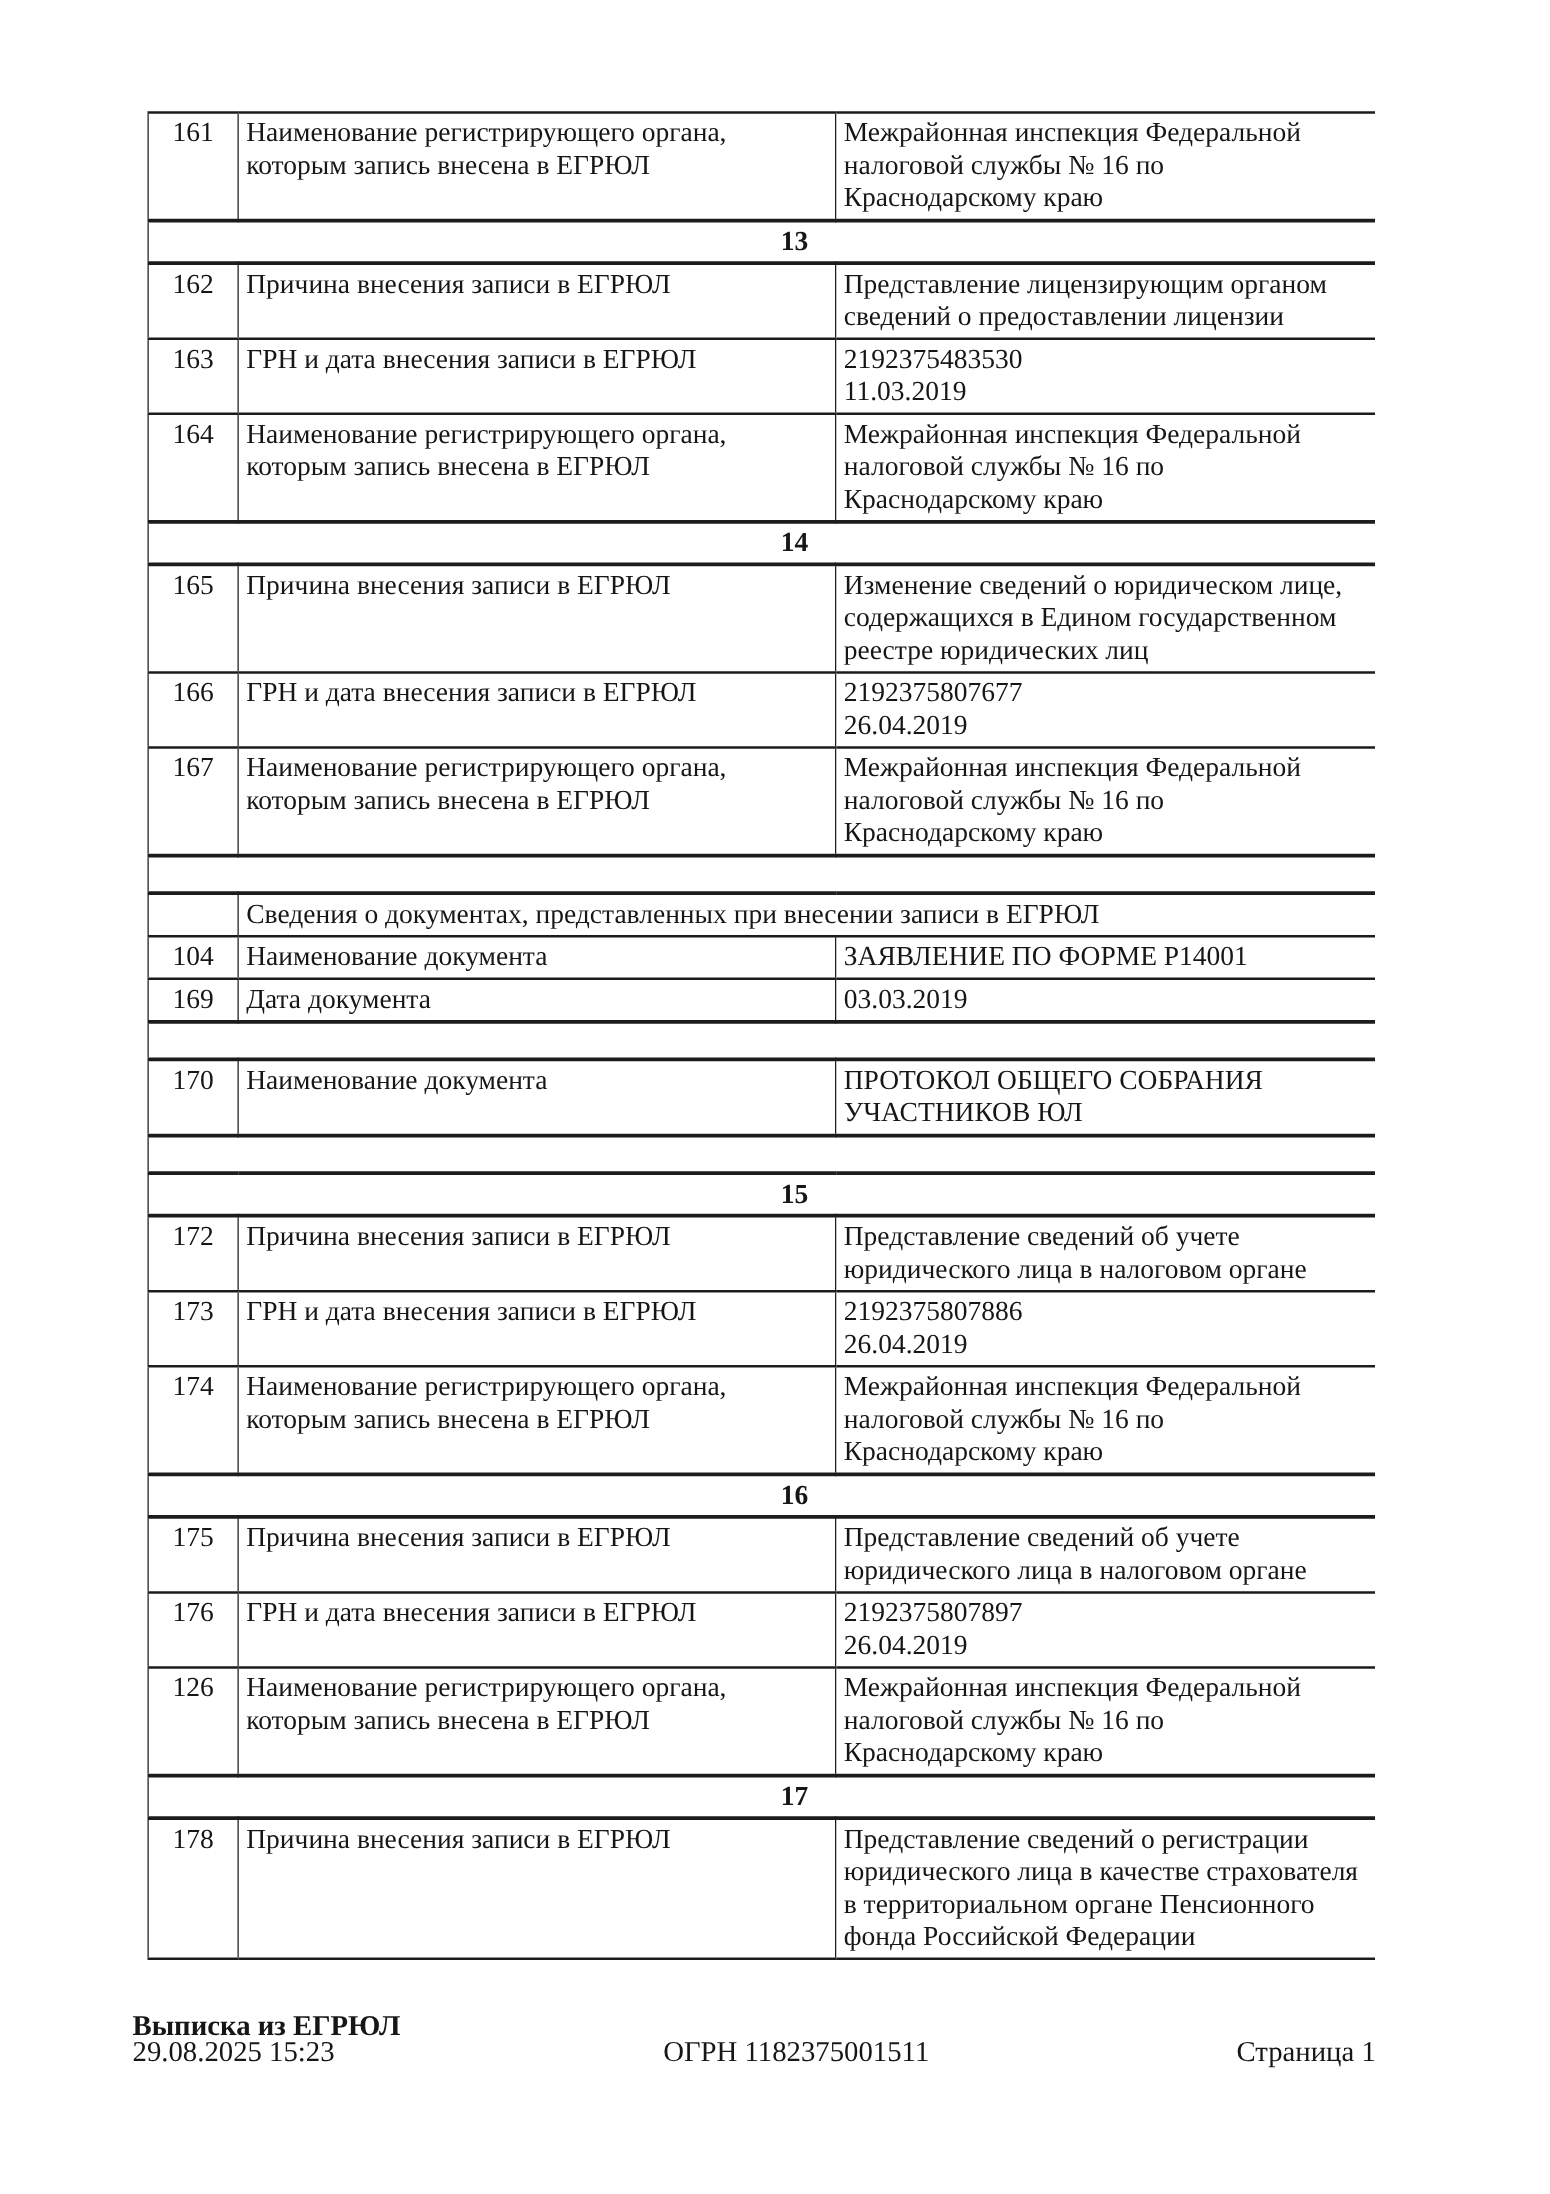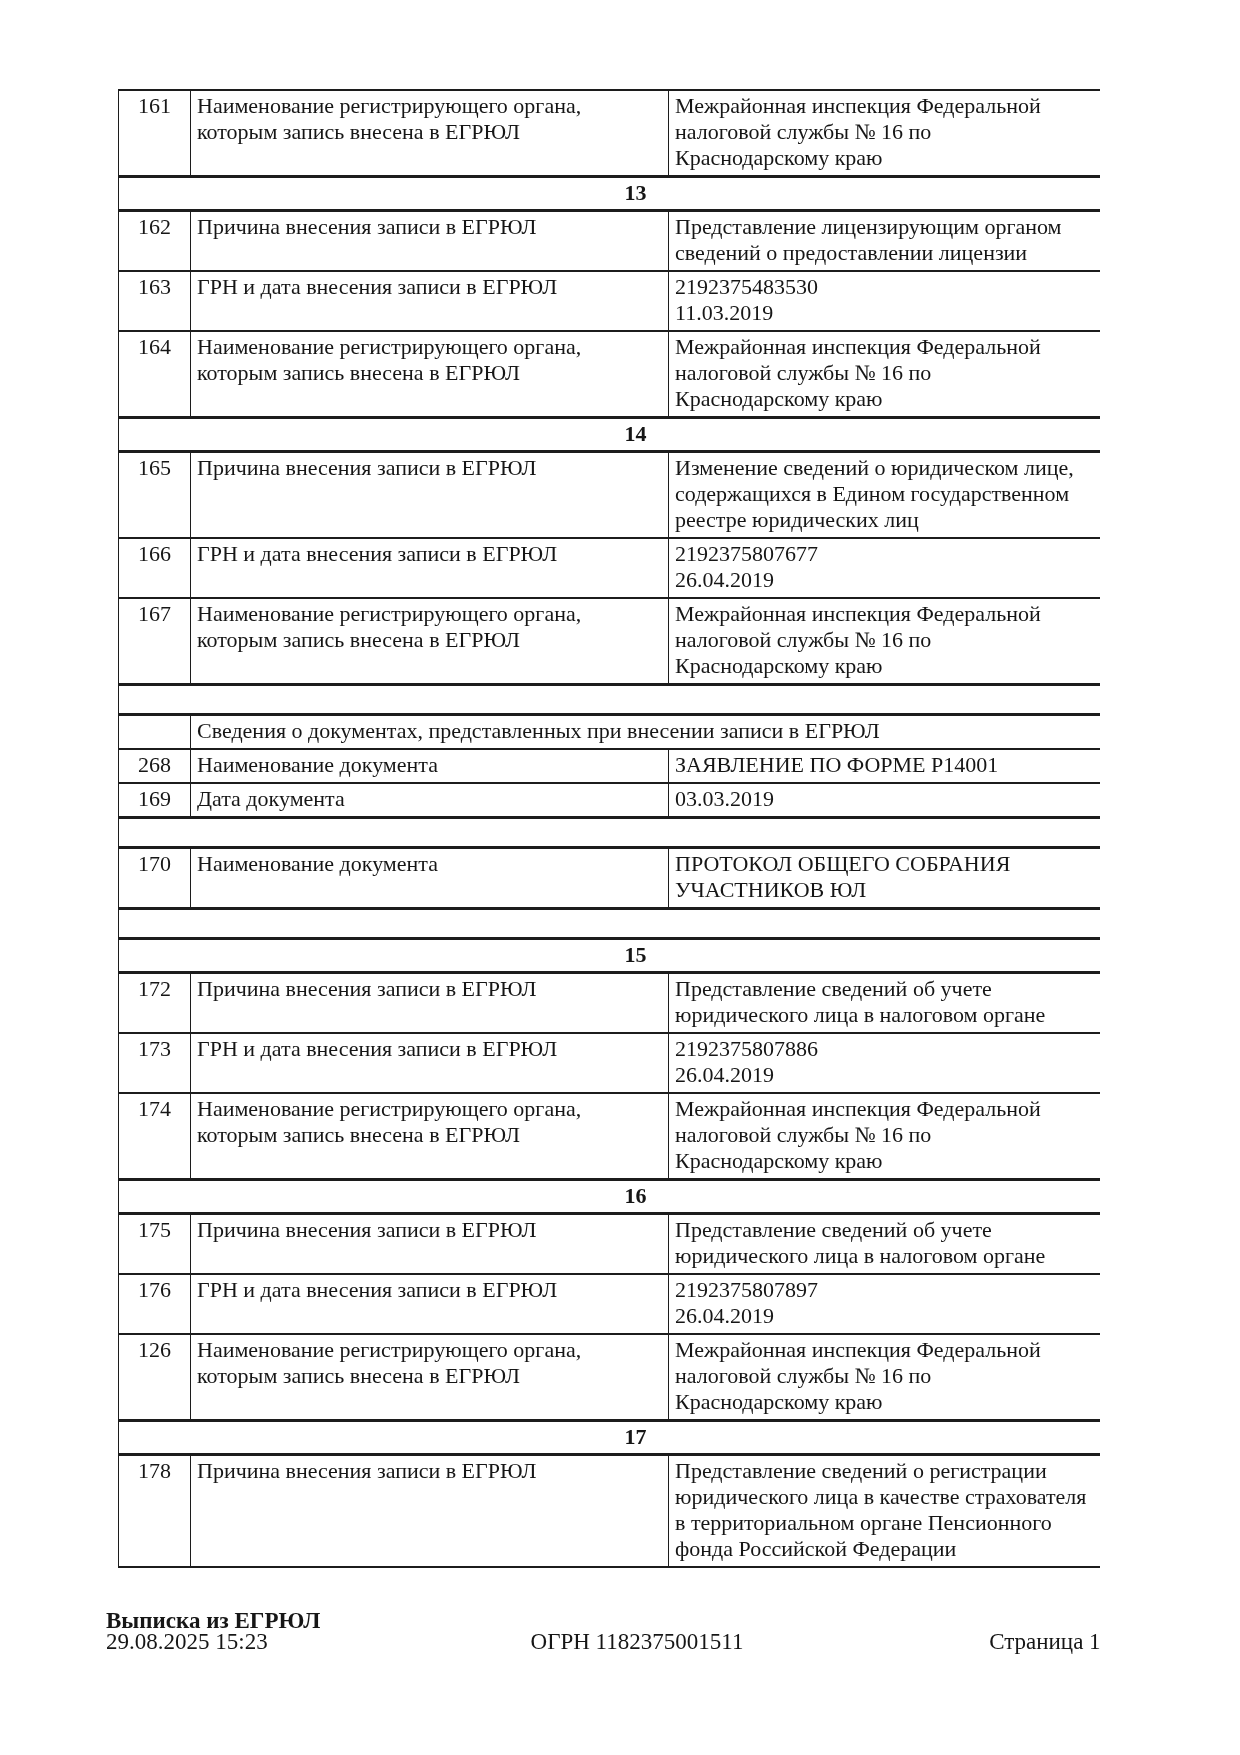--- a/index.html
+++ b/index.html
@@ -139,21 +139,21 @@
 Краснодарскому краю</td>
         </tr>
         <tr class="empty">
           <td colspan="3" class="empty-cell"></td>
         </tr>
         <tr class="subheader">
           <td class="num"></td>
           <td colspan="2" class="subheader-cell">Сведения о документах, представленных при внесении записи в ЕГРЮЛ</td>
         </tr>
         <tr class="field">
-          <td class="num">268</td>
+          <td class="num">104</td>
           <td class="label">Наименование документа</td>
           <td class="value">ЗАЯВЛЕНИЕ ПО ФОРМЕ Р14001</td>
         </tr>
         <tr class="field">
           <td class="num">169</td>
           <td class="label">Дата документа</td>
           <td class="value">03.03.2019</td>
         </tr>
         <tr class="empty">
           <td colspan="3" class="empty-cell"></td>

